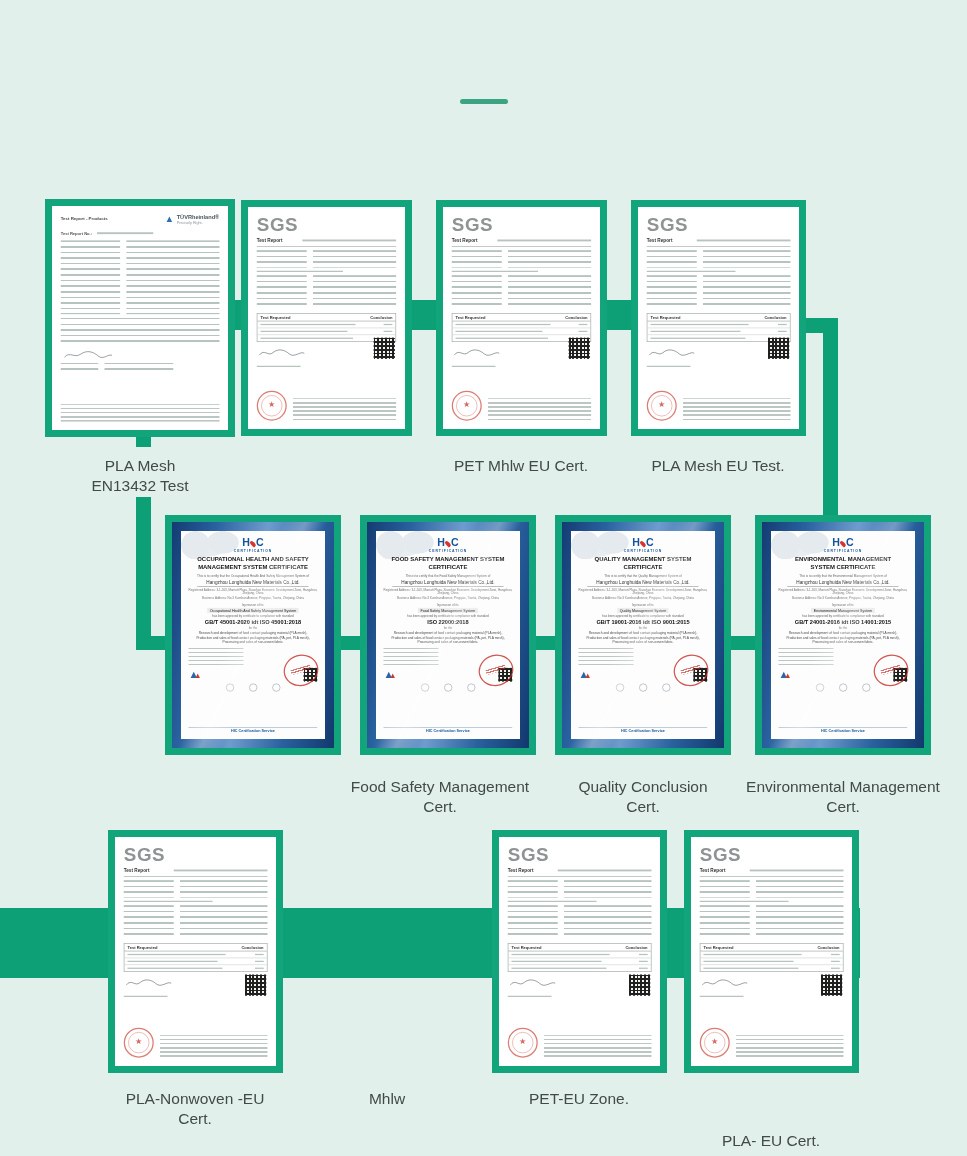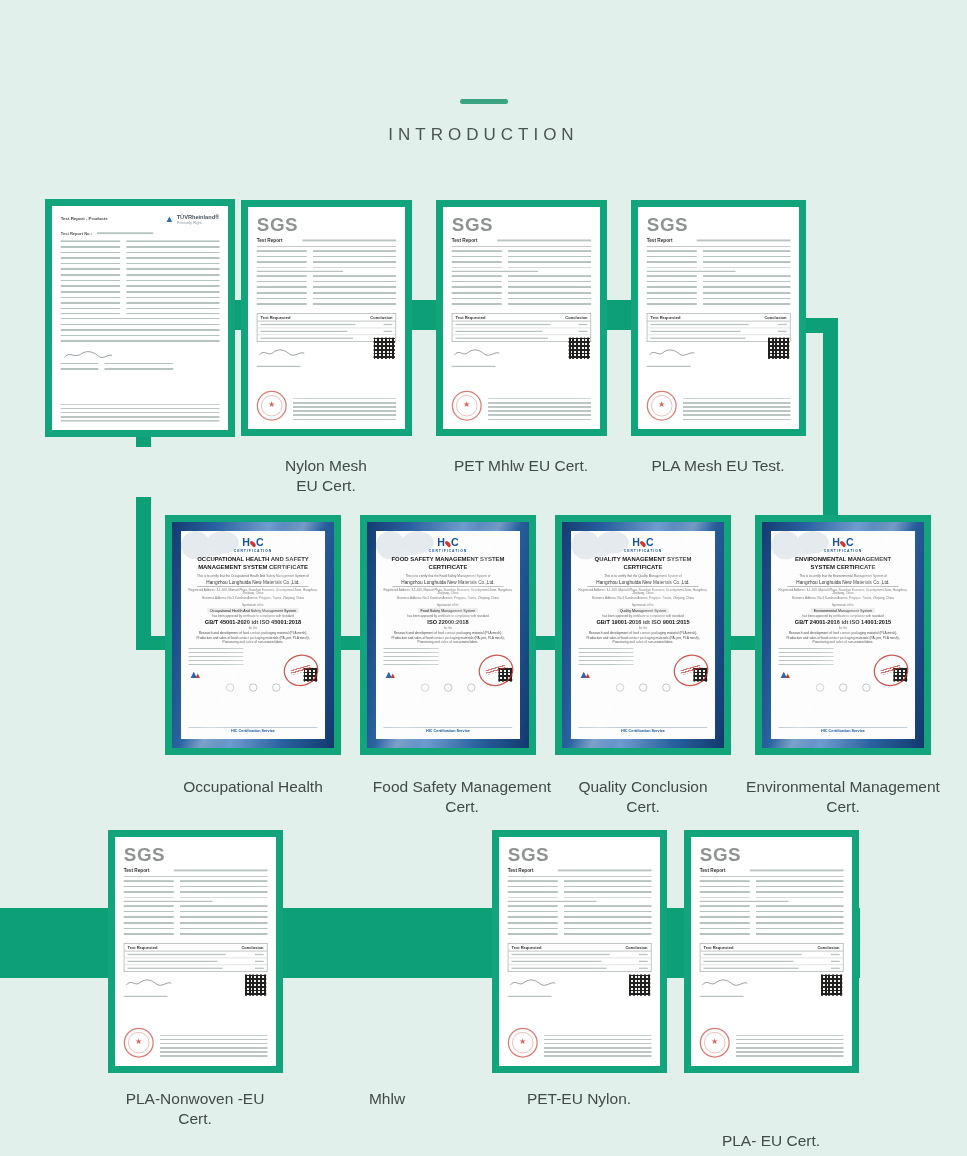--- a/index.html
+++ b/index.html
@@ -119,21 +119,20 @@
     display:inline-block;}
   .hic-footer{margin-top:auto;font-size:6px;font-weight:bold;color:#14539e;
     border-top:1px solid #9ab0c2;padding-top:2px;}
 </style>
 </head>
 <body>
 
 <div class="page">
 
   <div class="title-divider"></div>
-  <div class="page-subtitle">INTRODUCTION</div>
 
   <div class="connector" style="left:228px;top:300px;width:18px;height:30px"></div>
   <div class="connector" style="left:408px;top:300px;width:32px;height:30px"></div>
   <div class="connector" style="left:603px;top:300px;width:32px;height:30px"></div>
   <div class="connector" style="left:801px;top:318px;width:37px;height:15px"></div>
   <div class="connector" style="left:823px;top:318px;width:15px;height:202px"></div>
   <div class="connector" style="left:136px;top:434px;width:15px;height:13px"></div>
   <div class="connector" style="left:136px;top:497px;width:15px;height:153px"></div>
   <div class="connector" style="left:136px;top:636px;width:36px;height:14px"></div>
   <div class="connector" style="left:338px;top:636px;width:25px;height:14px"></div>
@@ -323,23 +322,23 @@
     </div>
     <span class="s-qr qr"></span>
     <div class="s-bottom">
       <span class="stamp"></span>
       <div class="skl5" style="flex:1;height:36px"></div>
     </div>
   </div>
 </div>
   </div>
 
-  <div class="cert-label" style="left:226px;top:456px;width:200px">
-    <div>Nylon Mesh</div>
-      <div>EU Cert.</div>
+  <div class="cert-label" style="left:40px;top:456px;width:200px">
+    <div>PLA Mesh</div>
+      <div>EN13432 Test</div>
   </div>
   <div class="cert-label" style="left:421px;top:456px;width:200px">
     <div>PET Mhlw EU Cert.</div>
       <div></div>
   </div>
   <div class="cert-label" style="left:618px;top:456px;width:200px">
     <div>PLA Mesh EU Test.</div>
       <div></div>
   </div>
 
@@ -506,23 +505,22 @@
                 <i></i>
               </div>
         <div class="hic-footer">HIC Certification Service</div>
       </div>
     </div>
   </div>
 </div>
   </div>
 
   <div class="cert-label" style="left:138px;top:777px;width:230px">
-    <div>Occupational Health</div>
-  </div>
-  <div class="cert-label" style="left:352px;top:777px;width:220px">
+  </div>
+  <div class="cert-label" style="left:330px;top:777px;width:220px">
     <div>Food Safety Management</div>
       <div>Cert.</div>
   </div>
   <div class="cert-label" style="left:533px;top:777px;width:220px">
     <div>Quality Conclusion</div>
       <div>Cert.</div>
   </div>
   <div class="cert-label" style="left:728px;top:777px;width:230px">
     <div>Environmental Management</div>
       <div>Cert.</div>
@@ -684,21 +682,21 @@
 
   <div class="cert-label" style="left:95px;top:1089px;width:200px">
     <div>PLA-Nonwoven -EU</div>
       <div>Cert.</div>
   </div>
   <div class="cert-label" style="left:287px;top:1089px;width:200px">
     <div>Mhlw</div>
       <div></div>
   </div>
   <div class="cert-label" style="left:479px;top:1089px;width:200px">
-    <div>PET-EU Nylon.</div>
+    <div>PET-EU Zone.</div>
       <div></div>
   </div>
   <div class="cert-label" style="left:671px;top:1131px;width:200px">
     <div>PLA- EU Cert.</div>
       <div></div>
   </div>
 
 </div>
 
 </body></html>

